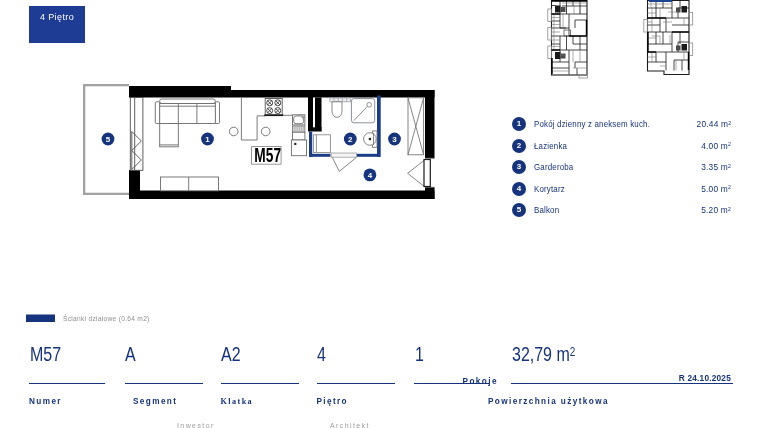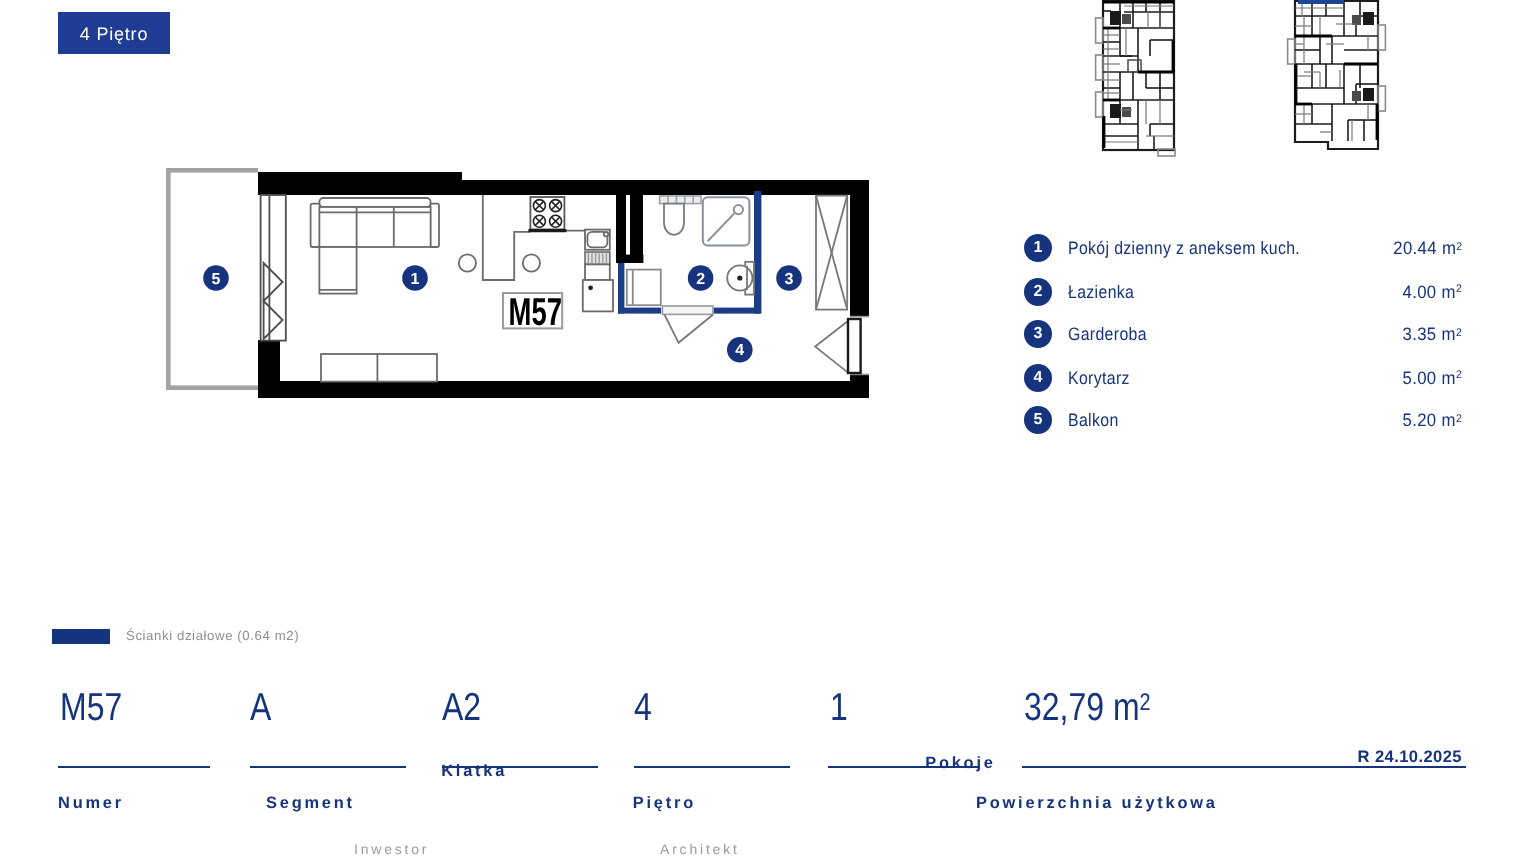--- a/index.html
+++ b/index.html
@@ -15,21 +15,21 @@
   .legcirc{position:absolute;left:0;top:0;width:14px;height:14px;border-radius:50%;
            background:#16337d;color:#fff;font-size:8px;font-weight:700;text-align:center;line-height:14.5px;}
   .legname{position:absolute;left:22px;top:3px;font-size:9px;color:#16337e;letter-spacing:0.2px;line-height:9px;white-space:nowrap;transform:scaleX(0.88);transform-origin:0 0;}
   .legval{position:absolute;right:29px;top:3px;font-size:9px;color:#16337e;letter-spacing:0.2px;line-height:9px;white-space:nowrap;transform:scaleX(0.93);transform-origin:100% 0;}
   sup{font-size:62%;vertical-align:baseline;position:relative;top:-0.45em;}
 </style>
 </head>
 <body>
 <div id="page">
 
-<div class="abs" style="left:29px;top:6px;width:56px;height:21px;background:#1e3c94;color:#fff;
+<div class="abs" style="left:29px;top:6px;width:56px;height:37px;background:#1e3c94;color:#fff;
      font-size:9px;letter-spacing:0.4px;text-align:center;line-height:22px;">4 Piętro</div>
 
 <svg class="abs" style="left:0;top:0" width="760" height="428" viewBox="0 0 760 428">
 
   <g>
 
     <rect x="83" y="84" width="46" height="2.3" fill="#a3a3a3"></rect>
 
     <rect x="83" y="84" width="2.3" height="111" fill="#a3a3a3"></rect>
 
@@ -408,21 +408,21 @@
 <div class="rule" style="left:316.8px;top:382.3px;width:77.9px;"></div>
 
 <div class="rule" style="left:414px;top:382.3px;width:76px;"></div>
 
 <div class="rule" style="left:511px;top:382.3px;width:221.5px;"></div>
 
 <div class="smlbl" style="left:29px;top:398px;">Numer</div>
 
 <div class="smlbl" style="left:133px;top:398px;">Segment</div>
 
-<div class="smlbl" style="left:220.6px;top:382px;">Klatka</div>
+<div class="smlbl" style="left:220.6px;top:398px;font-family:Liberation Serif, serif;">Klatka</div>
 
 <div class="smlbl" style="left:316.4px;top:398px;">Piętro</div>
 
 <div class="smlbl" style="left:414.6px;top:378px;padding-left:48px;">Pokoje</div>
 
 <div class="smlbl" style="left:488px;top:398px;">Powierzchnia użytkowa</div>
 
 <div class="graylbl" style="left:177px;top:421.5px;">Inwestor</div>
 
 <div class="graylbl" style="left:330px;top:421.5px;">Architekt</div>

